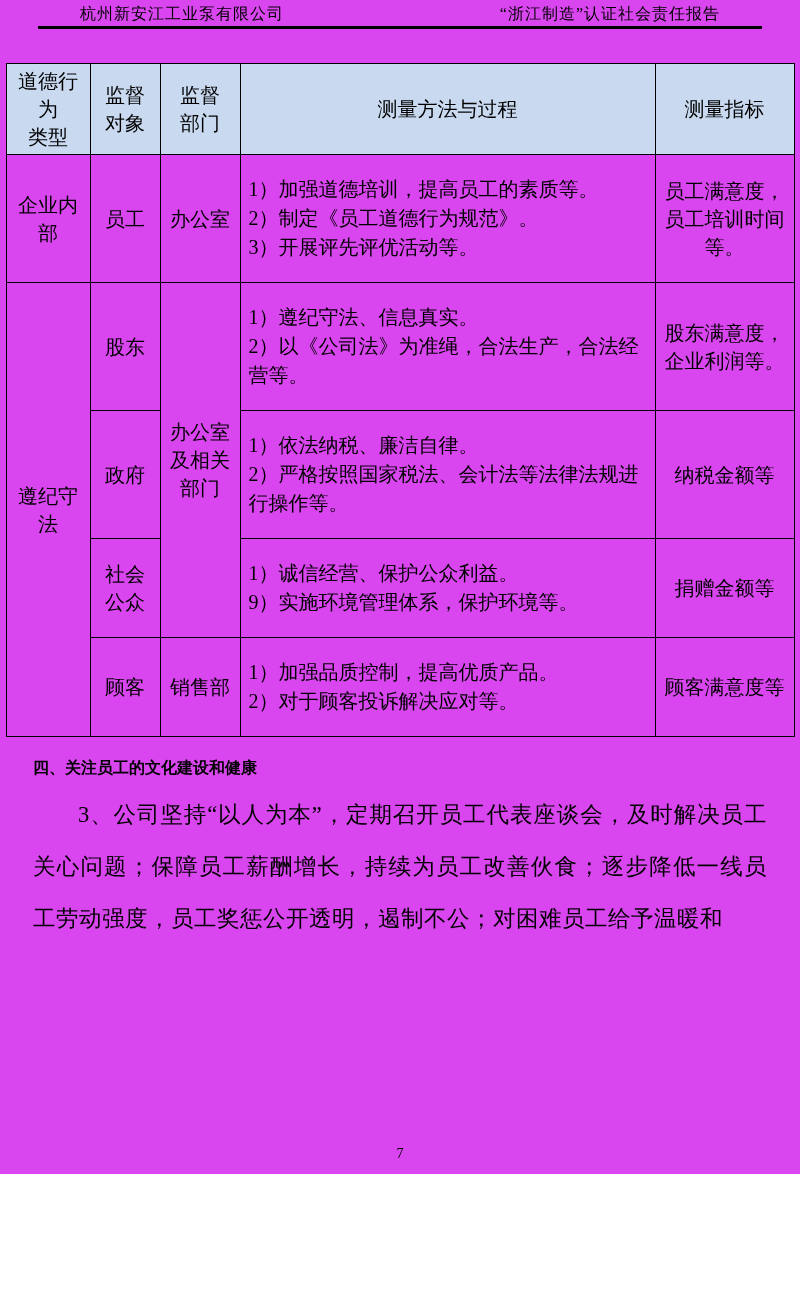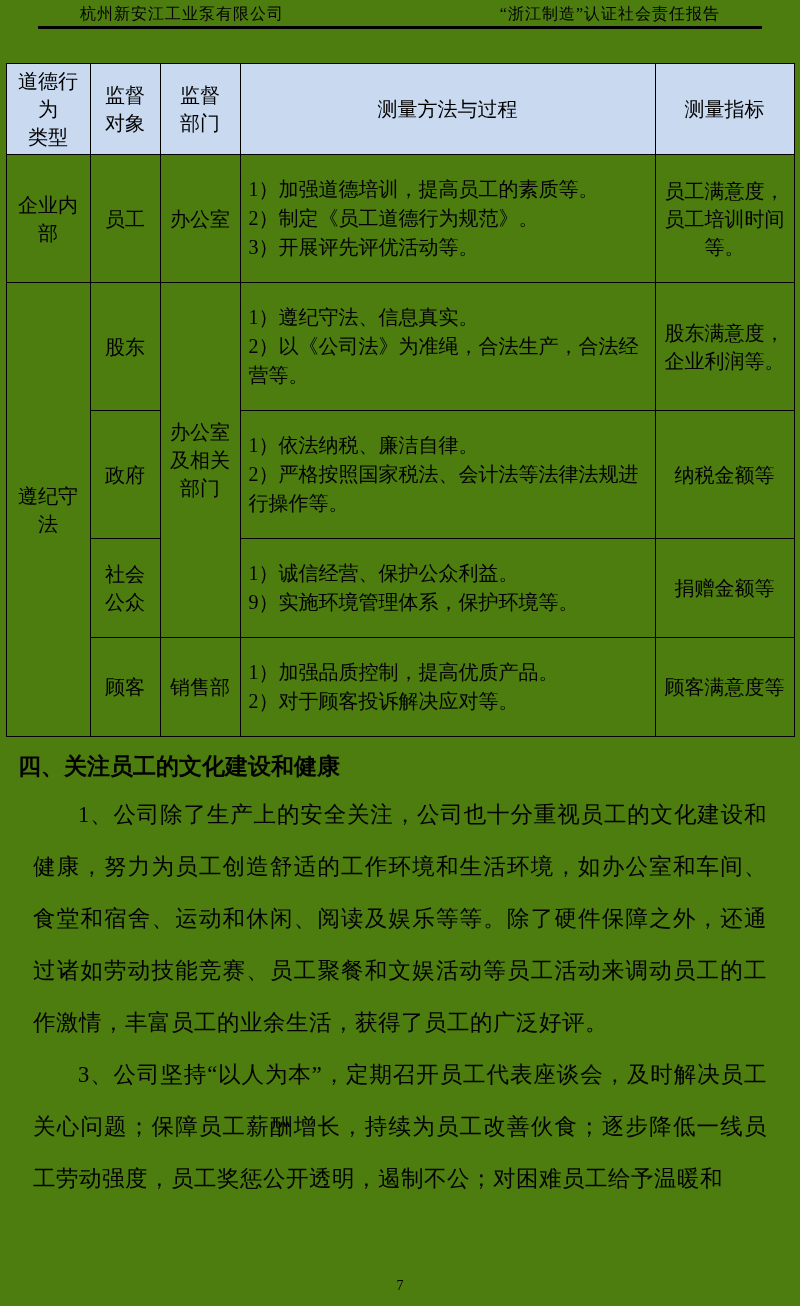--- a/index.html
+++ b/index.html
@@ -2,23 +2,23 @@
 <html><head>
 <meta charset="utf-8">
 <style>
   * { margin: 0; padding: 0; box-sizing: border-box; }
   html, body { background: #ffffff; }
   body { font-family: "Liberation Serif", "DejaVu Serif", serif; color: #000; }
 
   .page {
     position: relative;
     width: 800px;
-    height: 1306px;
+    height: 1174px;
     margin: 0 auto;
-    background: #4d7c0f;
+    background: #d946ef;
     overflow: hidden;
   }
 
   
   .page-header {
     display: flex;
     justify-content: space-between;
     padding: 4px 80px 0 80px;
     font-size: 16px;
     line-height: 20px;
@@ -58,24 +58,24 @@
     line-height: 1.45;
   }
   .row-internal   { height: 94px; }
   .row-shareholder{ height: 83px; }
   .row-government { height: 87px; }
   .row-public     { height: 61px; }
   .row-customer   { height: 55px; }
 
   
   .section-heading {
-    margin: 16px 33px 0 18px;
-    font-family: Liberation Mono, monospace;
+    margin: 16px 33px 0 33px;
+    font-family: Liberation Serif, serif;
     font-weight: bold;
-    font-size: 23px;
+    font-size: 16px;
     line-height: 30px;
   }
   .body-text { margin-top: 6px; }
   .body-text p {
     margin: 0 33px;
     font-size: 22.5px;
     line-height: 52px;
     text-indent: 2em;
     text-align: justify;
     letter-spacing: 0.5px;
@@ -164,21 +164,20 @@
         <td class="methods">1）加强品质控制，提高优质产品。
 2）对于顾客投诉解决应对等。</td>
         <td>顾客满意度等</td>
       </tr>
     </tbody>
   </table>
 
   <h2 class="section-heading">四、关注员工的文化建设和健康</h2>
 
   <div class="body-text">
-    <p>1、公司除了生产上的安全关注，公司也十分重视员工的文化建设和健康，努力为员工创造舒适的工作环境和生活环境，如办公室和车间、食堂和宿舍、运动和休闲、阅读及娱乐等等。除了硬件保障之外，还通过诸如劳动技能竞赛、员工聚餐和文娱活动等员工活动来调动员工的工作激情，丰富员工的业余生活，获得了员工的广泛好评。</p>
     <p>3、公司坚持“以人为本”，定期召开员工代表座谈会，及时解决员工关心问题；保障员工薪酬增长，持续为员工改善伙食；逐步降低一线员工劳动强度，员工奖惩公开透明，遏制不公；对困难员工给予温暖和</p>
   </div>
 
   <div class="page-footer">
     <span>7</span>
   </div>
 
 </div>
 
 </body></html>

